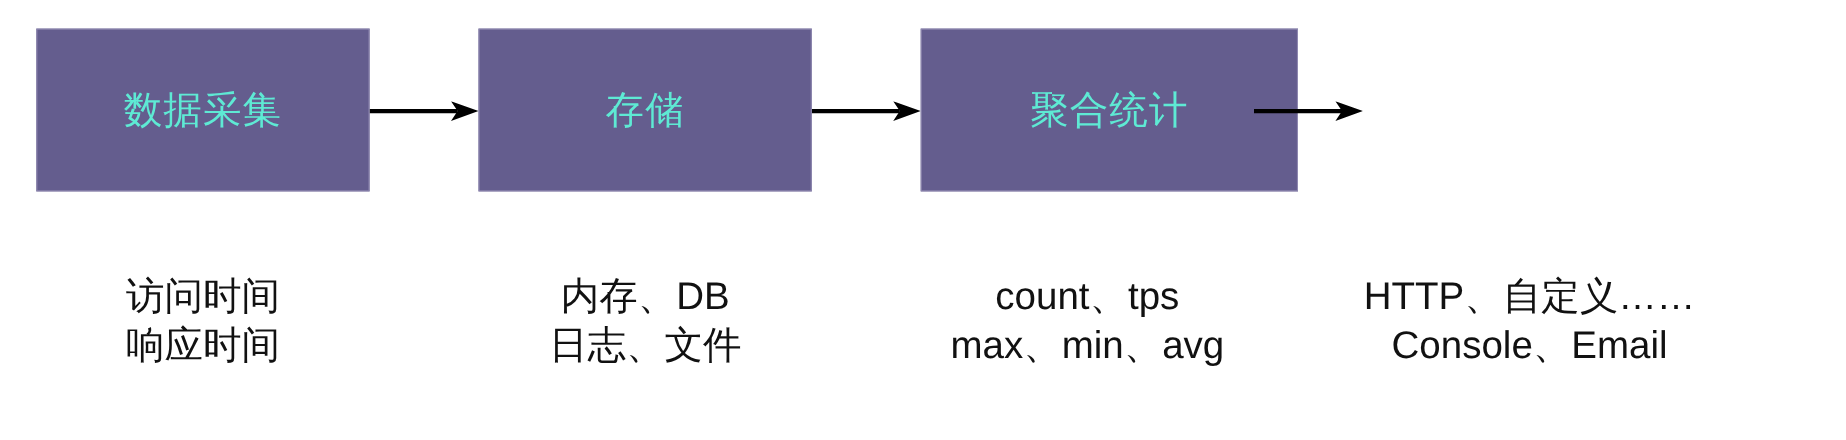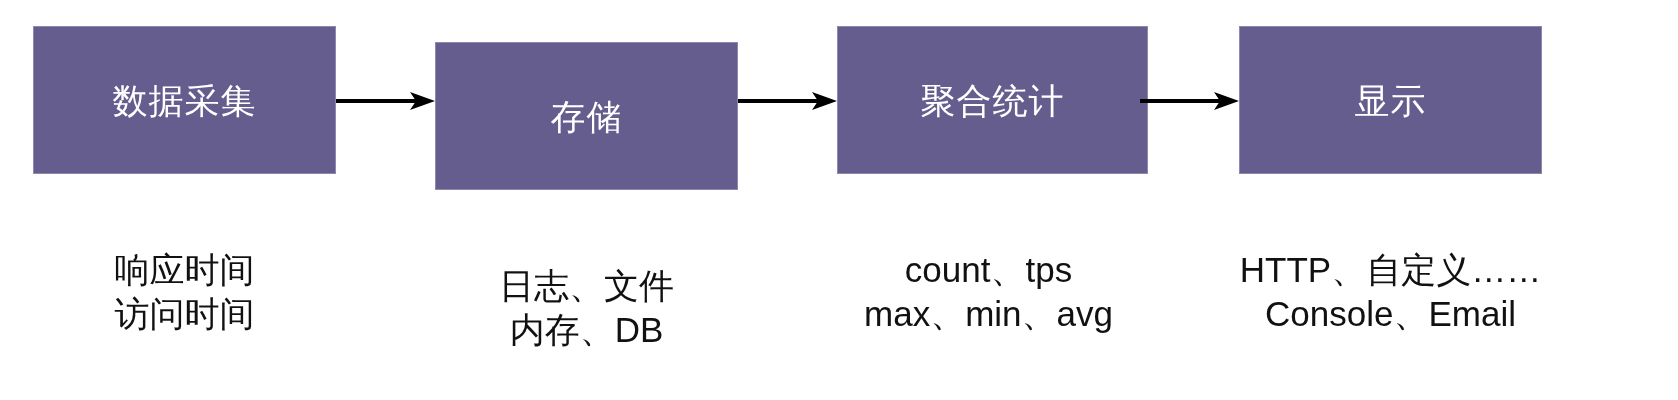--- a/index.html
+++ b/index.html
@@ -25,21 +25,21 @@
     left: 0;
     box-sizing: border-box;
     height: 148px;
     background: #645D8E;
     border: 1px solid #8E88B0;
     display: flex;
     align-items: center;
     justify-content: center;
   }
   .stage-box-label {
-    color: #ffffff;
+    color: #5eead4;
     font-size: 35px;
     line-height: 1;
     letter-spacing: 1px;
     white-space: nowrap;
   }
   .stage-caption {
     position: absolute;
     top: 222px;
     left: 0;
     width: 100%;
@@ -64,69 +64,66 @@
 </head>
 <body>
 
 <div id="canvas">
 
   <div class="stage" style="left:33px; width:303px; height:310px;">
     <div class="stage-box" style="width:303px;">
       <span class="stage-box-label">数据采集</span>
     </div>
     <div class="stage-caption">
+      <span class="caption-line">访问时间</span>
       <span class="caption-line">响应时间</span>
-      <span class="caption-line">访问时间</span>
     </div>
   </div>
 
   <div class="connector" style="left:336px; width:99px;">
     <svg width="99" height="18" viewBox="0 0 99 18" xmlns="http://www.w3.org/2000/svg">
       <line x1="0" y1="9" x2="80" y2="9" stroke="#000000" stroke-width="4"></line>
       <polygon points="74,0 99,9 74,18 80,9" fill="#000000"></polygon>
     </svg>
   </div>
 
-  <div class="stage" style="left:435px; width:303px; height:310px;margin-top:16px;">
+  <div class="stage" style="left:435px; width:303px; height:310px;">
     <div class="stage-box" style="width:303px;">
       <span class="stage-box-label">存储</span>
     </div>
     <div class="stage-caption">
+      <span class="caption-line">内存、DB</span>
       <span class="caption-line">日志、文件</span>
-      <span class="caption-line">内存、DB</span>
     </div>
   </div>
 
   <div class="connector" style="left:738px; width:99px;">
     <svg width="99" height="18" viewBox="0 0 99 18" xmlns="http://www.w3.org/2000/svg">
       <line x1="0" y1="9" x2="80" y2="9" stroke="#000000" stroke-width="4"></line>
       <polygon points="74,0 99,9 74,18 80,9" fill="#000000"></polygon>
     </svg>
   </div>
 
   <div class="stage" style="left:837px; width:303px; height:310px;">
-    <div class="stage-box" style="width:311px;">
+    <div class="stage-box" style="width:343px;">
       <span class="stage-box-label">聚合统计</span>
     </div>
     <div class="stage-caption">
       <span class="caption-line">count、tps</span>
       <span class="caption-line">max、min、avg</span>
     </div>
   </div>
 
   <div class="connector" style="left:1140px; width:99px;">
     <svg width="99" height="18" viewBox="0 0 99 18" xmlns="http://www.w3.org/2000/svg">
       <line x1="0" y1="9" x2="80" y2="9" stroke="#000000" stroke-width="4"></line>
       <polygon points="74,0 99,9 74,18 80,9" fill="#000000"></polygon>
     </svg>
   </div>
 
   <div class="stage" style="left:1239px; width:303px; height:310px;">
-    <div class="stage-box" style="width:303px;">
-      <span class="stage-box-label">显示</span>
-    </div>
     <div class="stage-caption">
       <span class="caption-line">HTTP、自定义……</span>
       <span class="caption-line">Console、Email</span>
     </div>
   </div>
 
 </div>
 
 </body></html>

